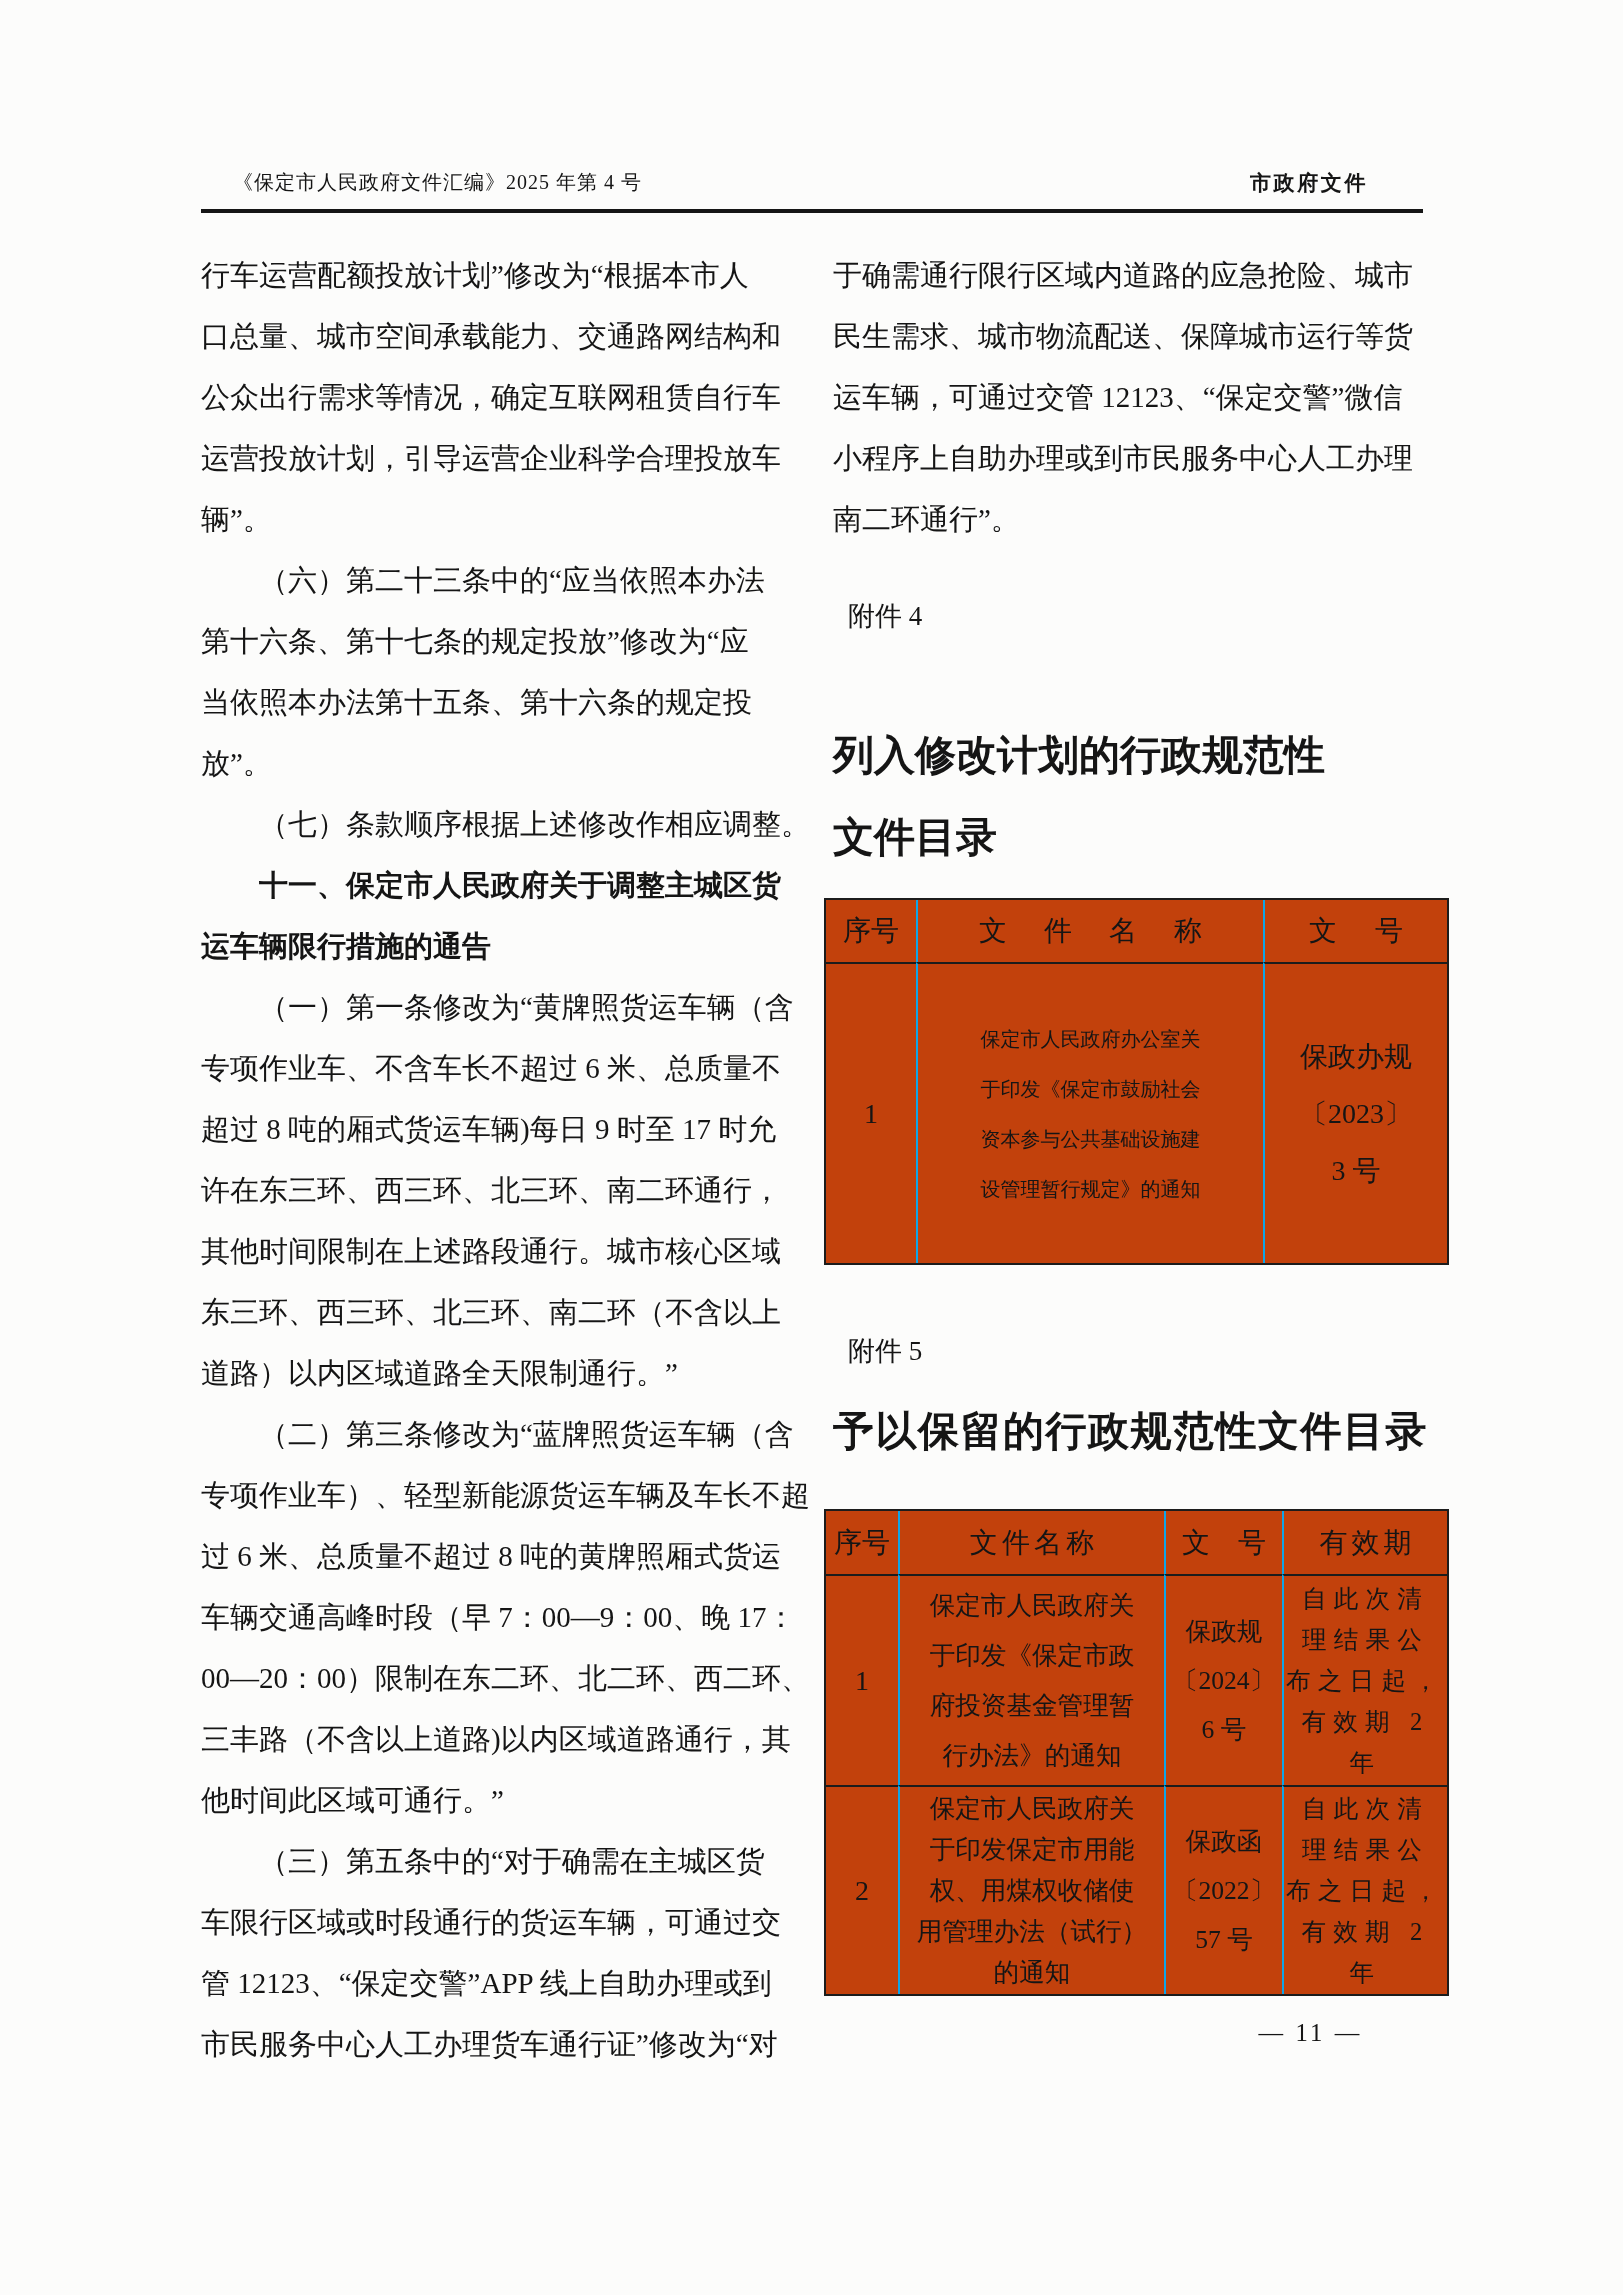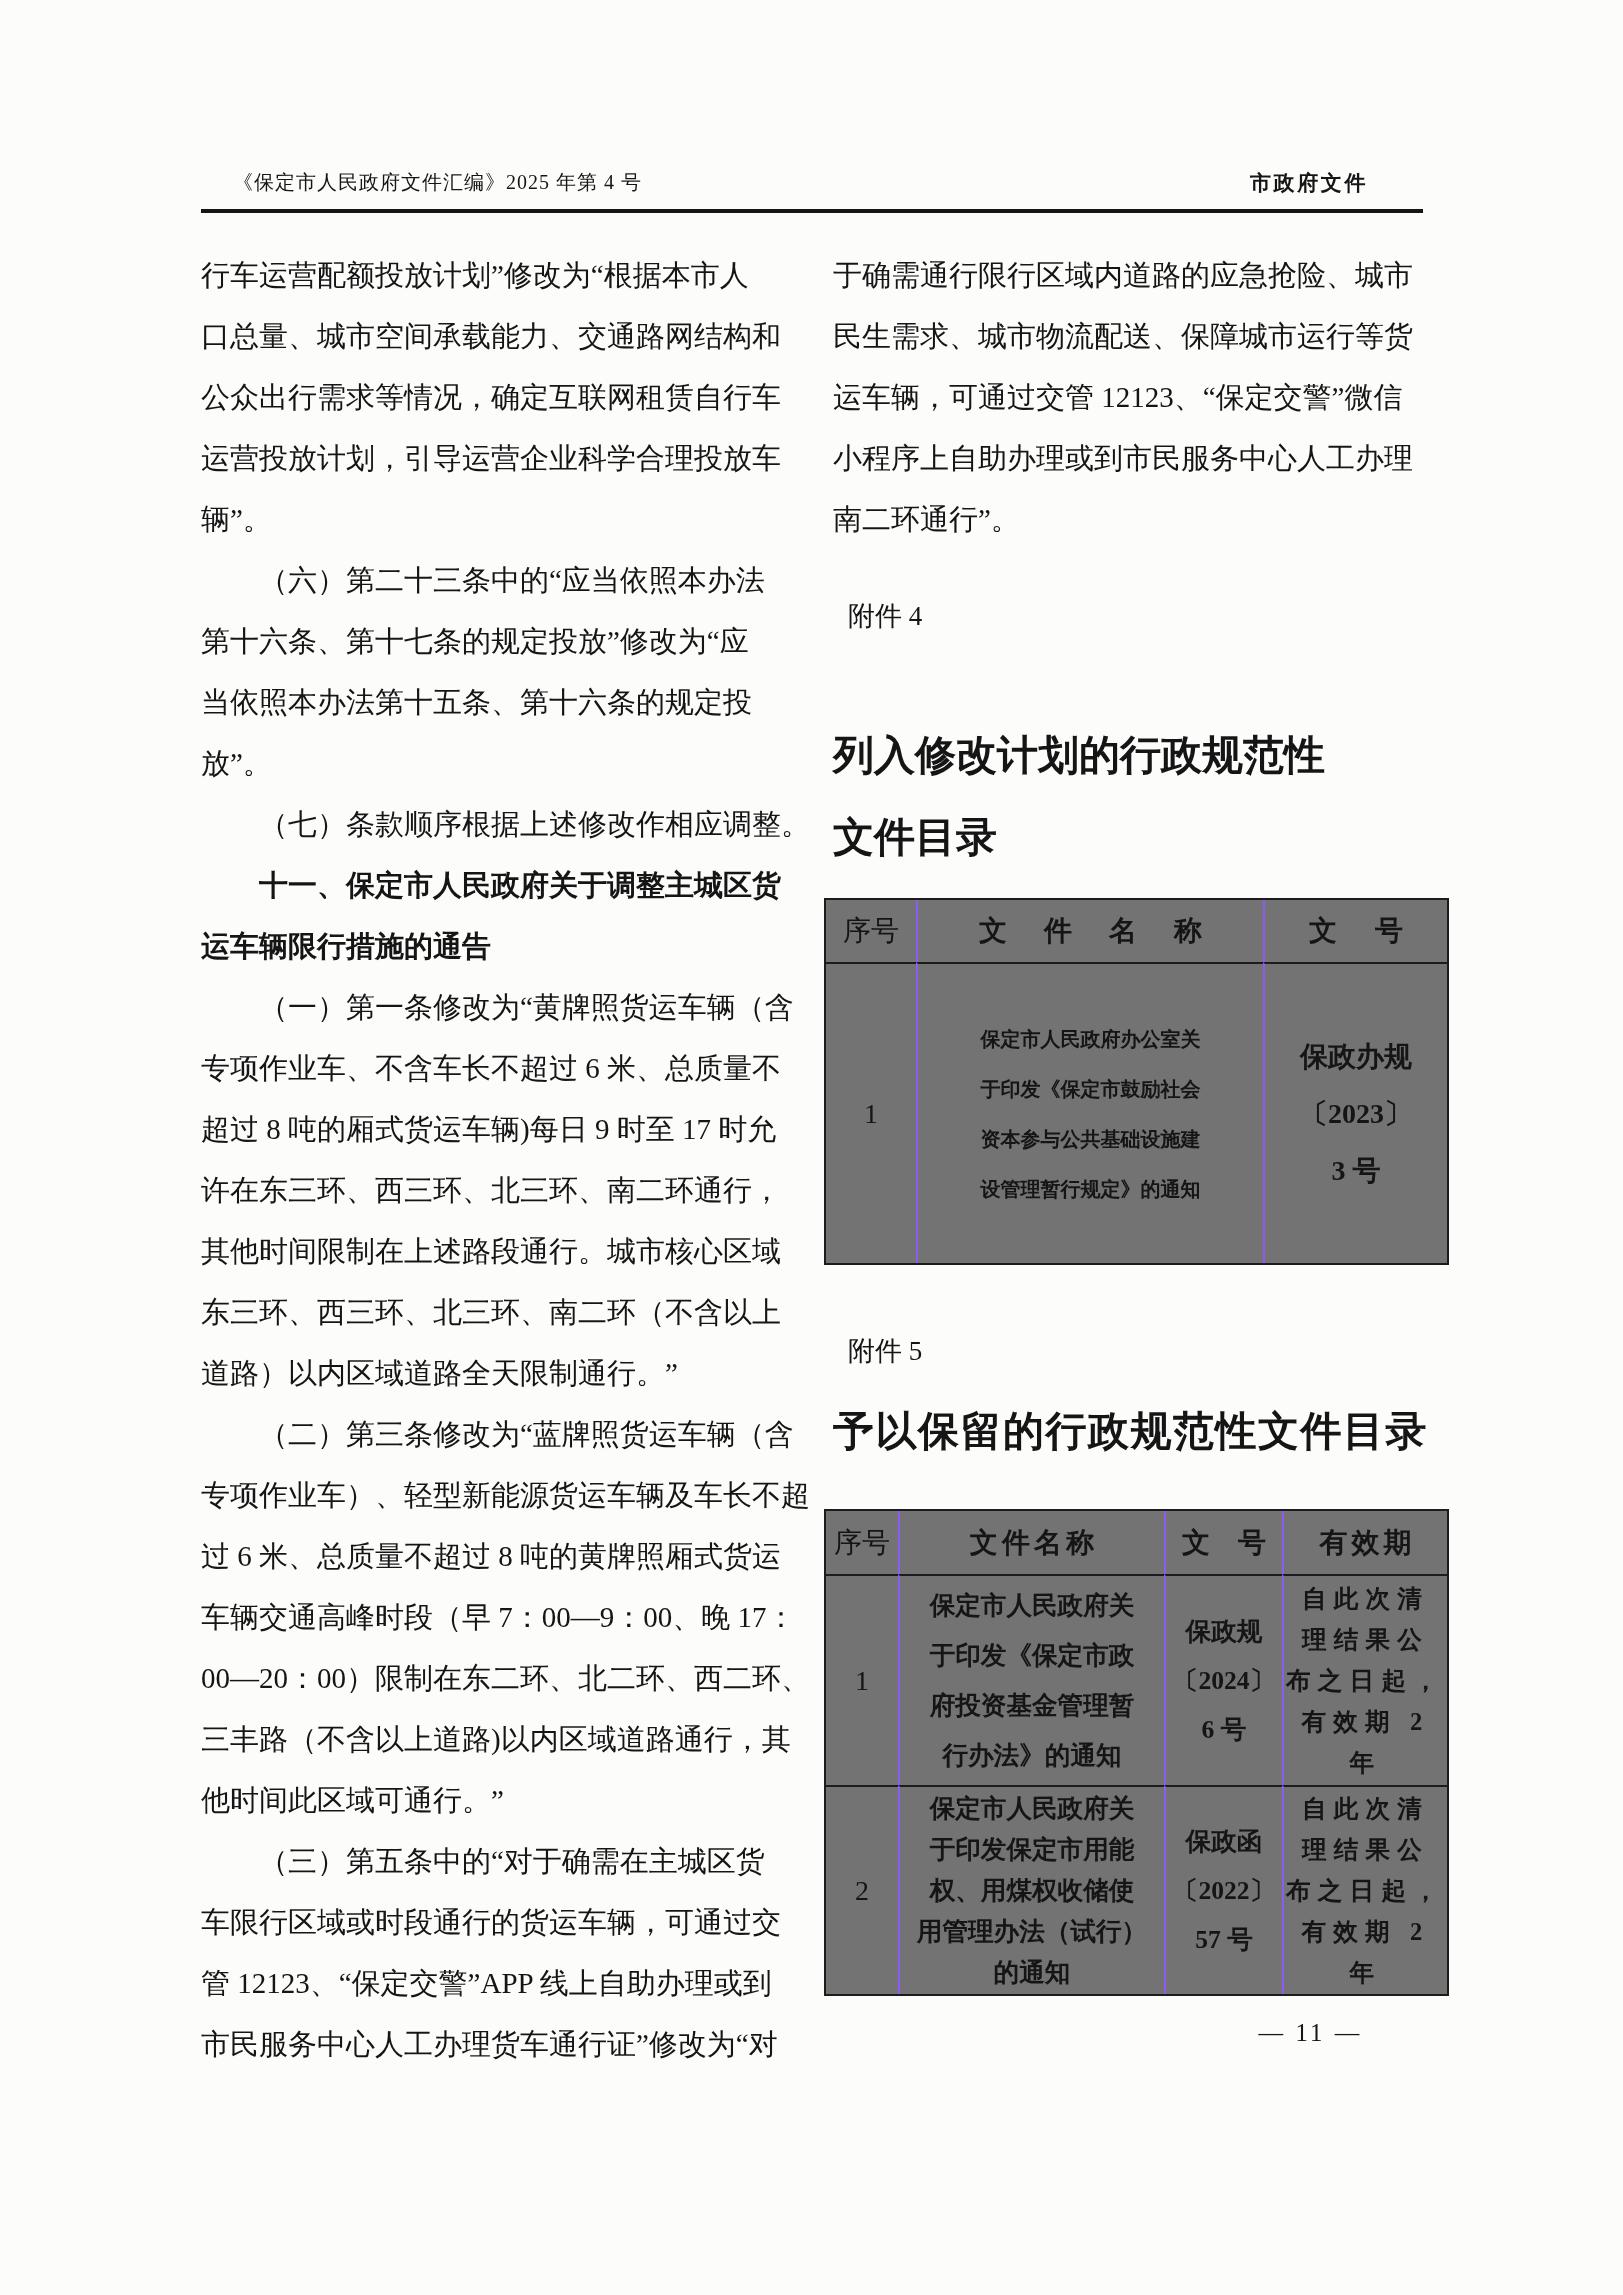--- a/index.html
+++ b/index.html
@@ -48,30 +48,30 @@
     font-weight:bold;font-family:"Liberation Sans","DejaVu Sans",sans-serif;
     font-size:41px;letter-spacing:1.5px;
   }
   .att4-title{top:714px;}
   .att4-title .line{height:82px;line-height:82px;font-size:41px;}
   .att5-title{top:1403px;height:56px;line-height:56px;}
   
   .tbl{
     position:absolute;left:824px;width:625px;
     box-sizing:border-box;border:2px solid #1c1c1c;
-    display:grid;background:#737373;
+    display:grid;background:#c2410c;
   }
   .t1{top:898px;height:367px;grid-template-columns:90px 347px 1fr;grid-template-rows:62px 1fr;}
   .t2{top:1509px;height:487px;grid-template-columns:72px 266px 118px 1fr;grid-template-rows:63px 211px 1fr;}
   .cell{
     box-sizing:border-box;
     display:flex;flex-direction:column;align-items:center;justify-content:center;
     text-align:center;overflow:hidden;
   }
-  .bl{border-left:2px solid #8b5cf6;font-weight:bold;}
+  .bl{border-left:2px solid #0ea5e9;}
   .bt{border-top:2px solid #1c1c1c;}
   .th{font-size:28px;white-space:nowrap;}
   .sp72{letter-spacing:37px;padding-left:37px;}
   .sp75{letter-spacing:38px;padding-left:38px;}
   .sp55{letter-spacing:28px;padding-left:28px;}
   .sp8{letter-spacing:4.1px;padding-left:4.1px;}
   .seq{font-size:28px;}
   .t1-name .line{height:50px;line-height:50px;font-size:20px;}
   .t1-docno .line{height:57px;line-height:57px;font-size:28px;}
   .t2-name1 .line{height:50px;line-height:50px;font-size:25.6px;}

